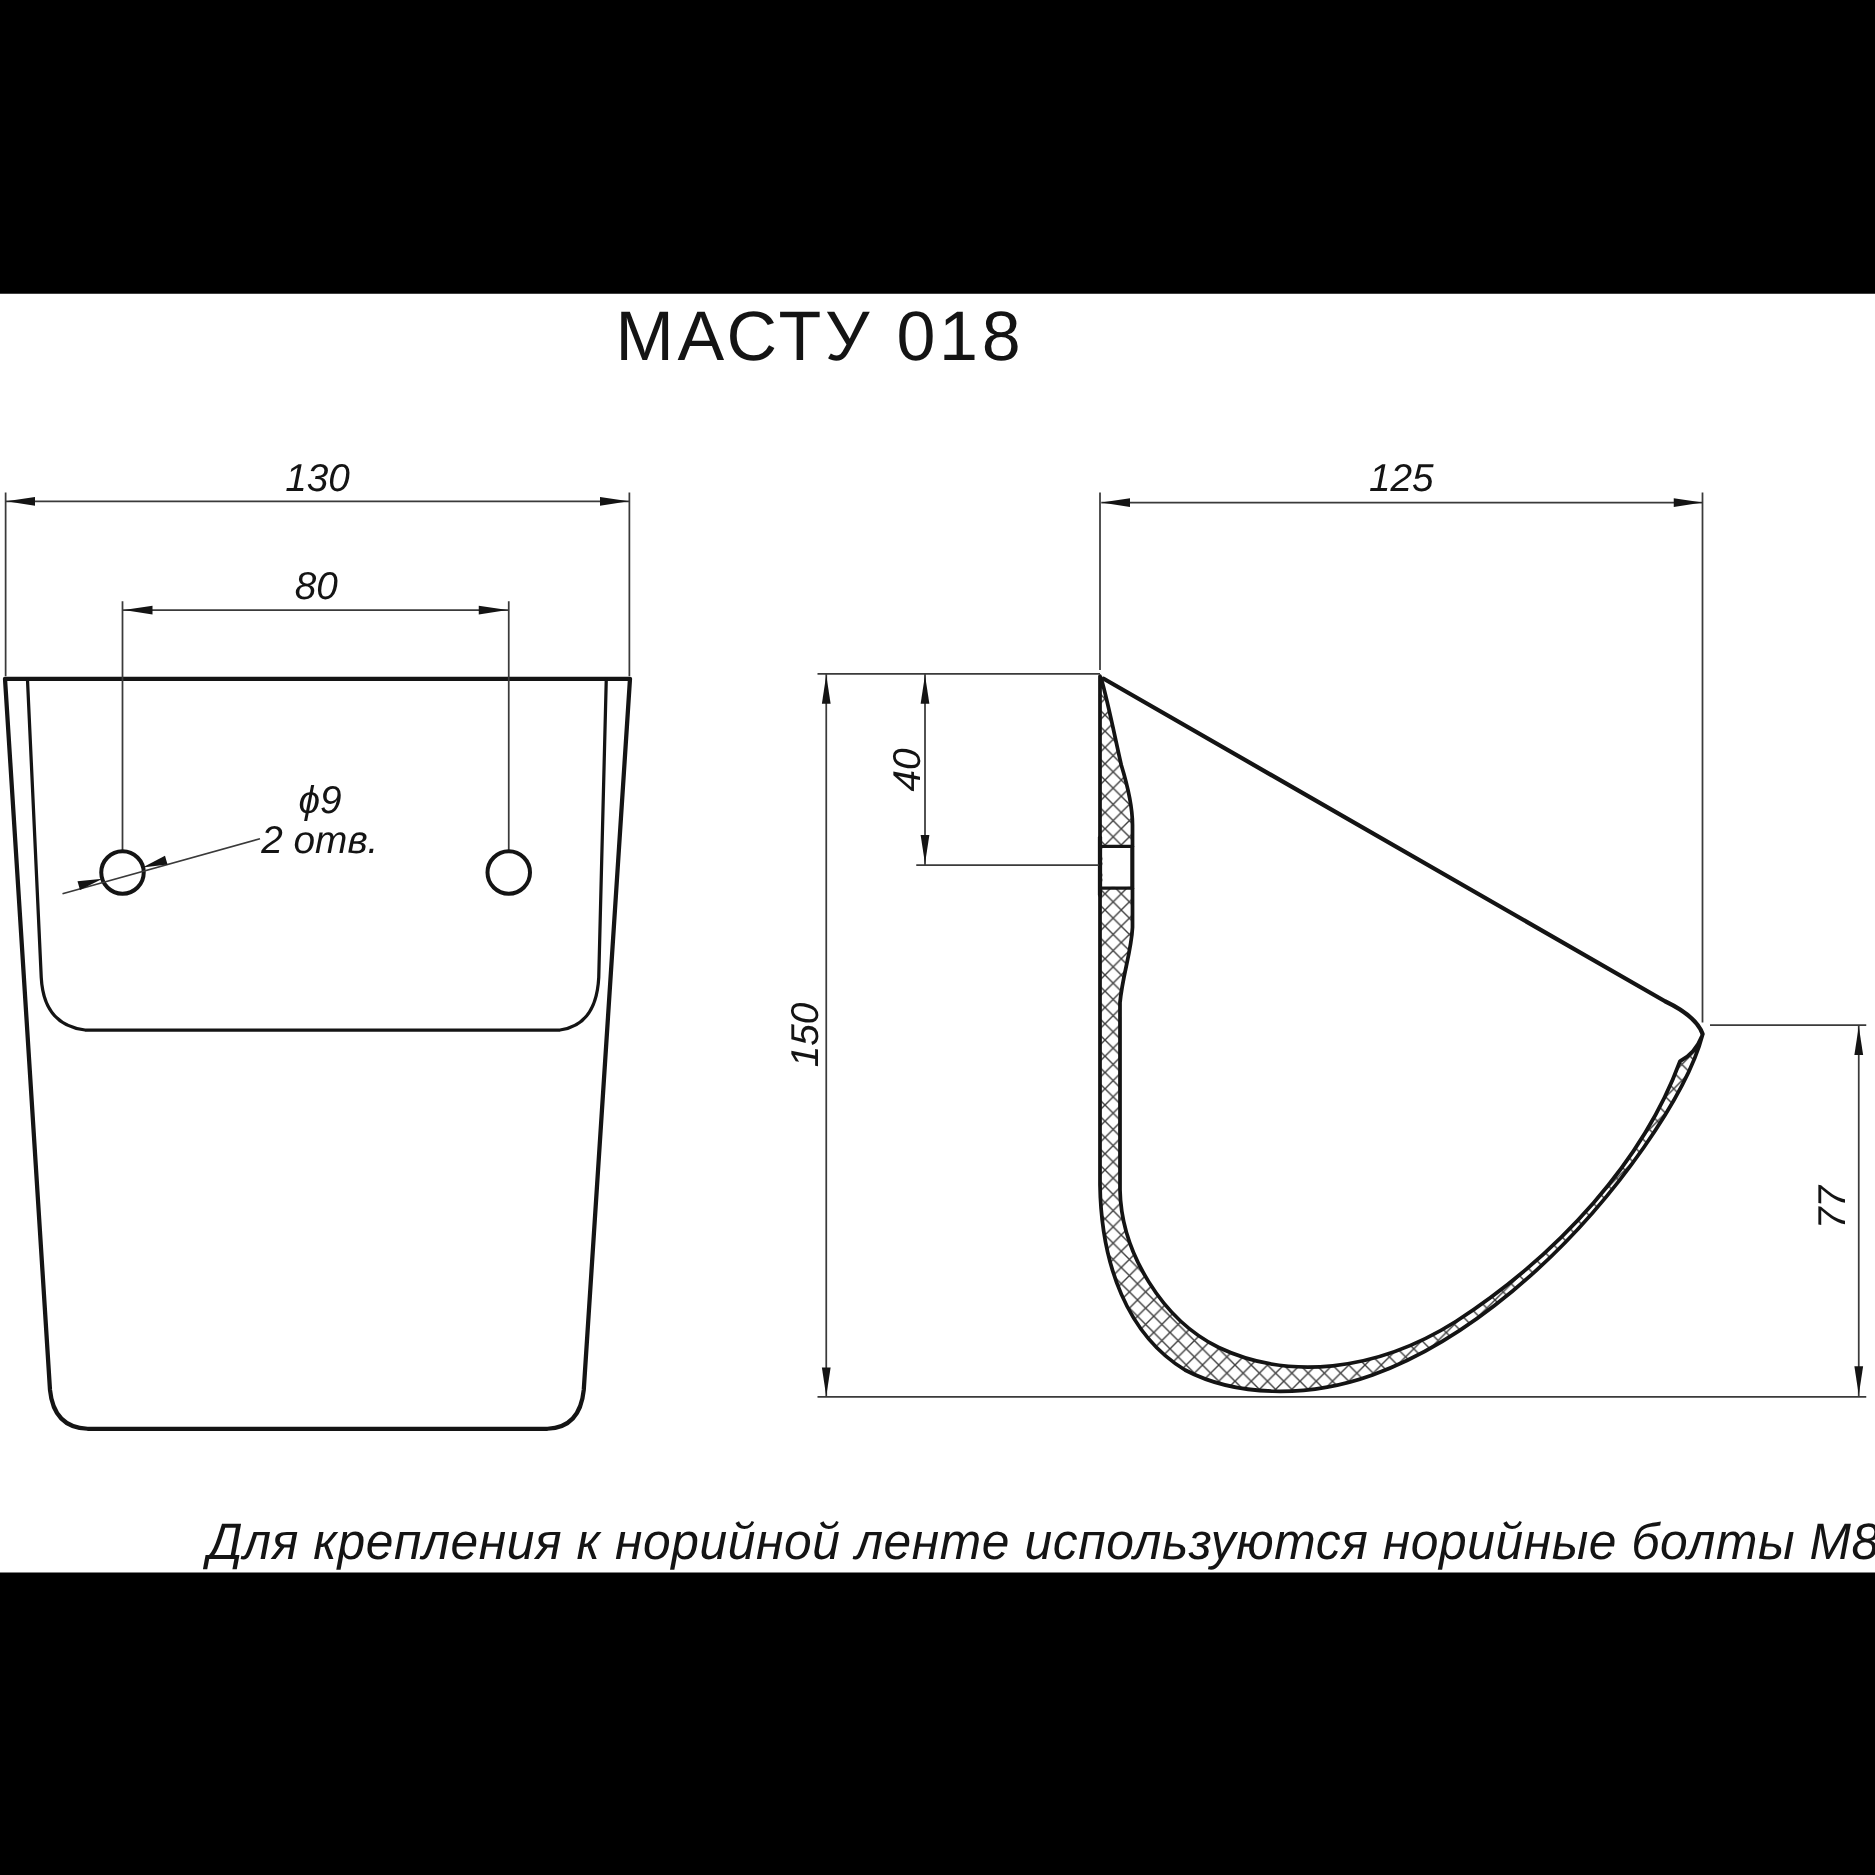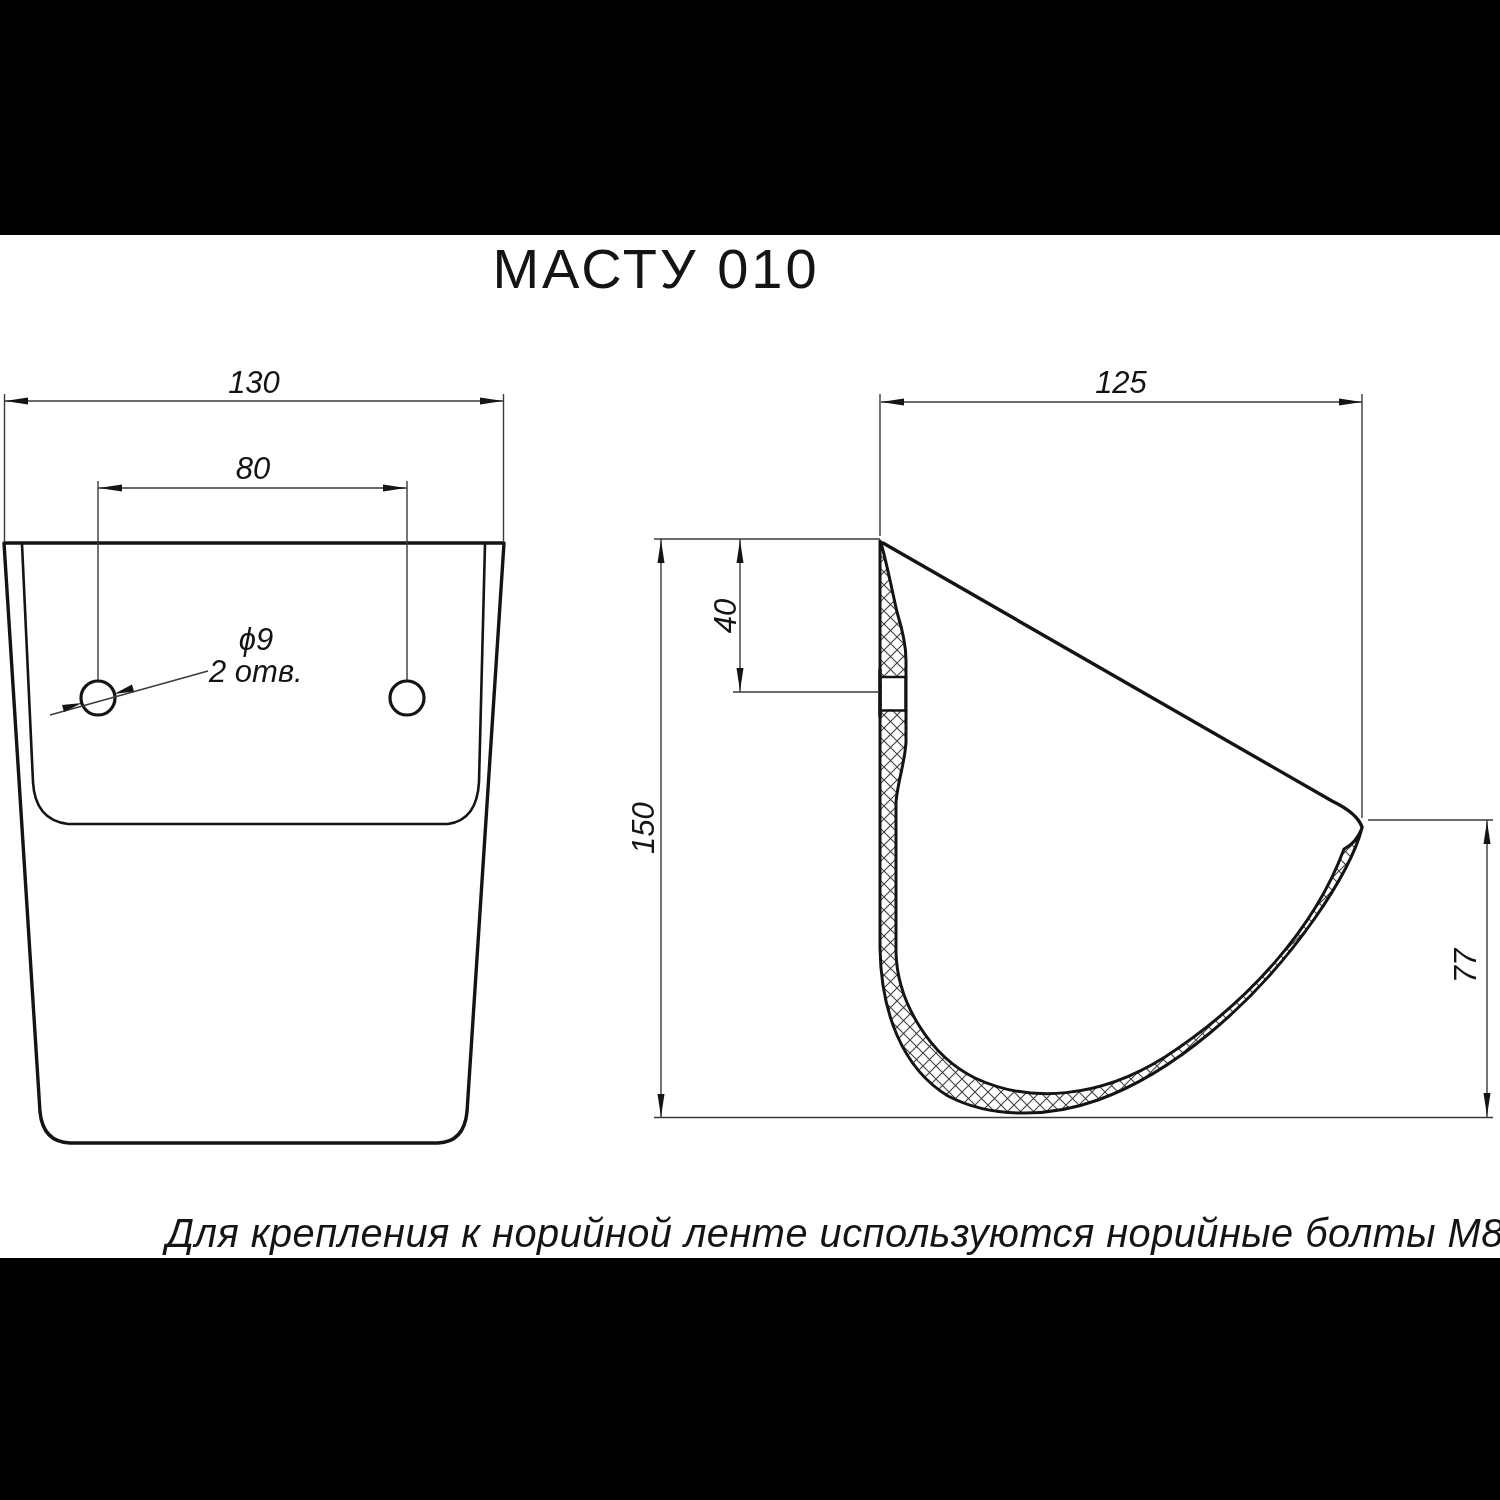--- a/index.html
+++ b/index.html
@@ -35,21 +35,21 @@
   .outlinefill{fill:var(--paper);stroke:var(--ink);stroke-width:3.4;stroke-linejoin:round;}
   .hole{fill:var(--paper);stroke:var(--ink);stroke-width:3.2;}
   .band{fill:url(#xhatch);stroke:var(--ink);stroke-width:3;stroke-linejoin:round;}
 </style>
 </head>
 <body>
 
 <div class="letterbox" id="letterbox-top"></div>
 <div class="letterbox" id="letterbox-bottom"></div>
 
-<div id="title">МАСТУ 010</div>
+<div id="title">МАСТУ 018</div>
 
 <svg id="drawing" width="1500" height="1500" viewBox="0 0 1500 1500">
   <defs>
     <pattern id="xhatch" patternUnits="userSpaceOnUse" width="13" height="13">
       <path d="M0,0 L13,13 M13,0 L0,13" stroke="#3f3f3f" stroke-width="1.1" fill="none"></path>
     </pattern>
   </defs>
 
   <g>
 

